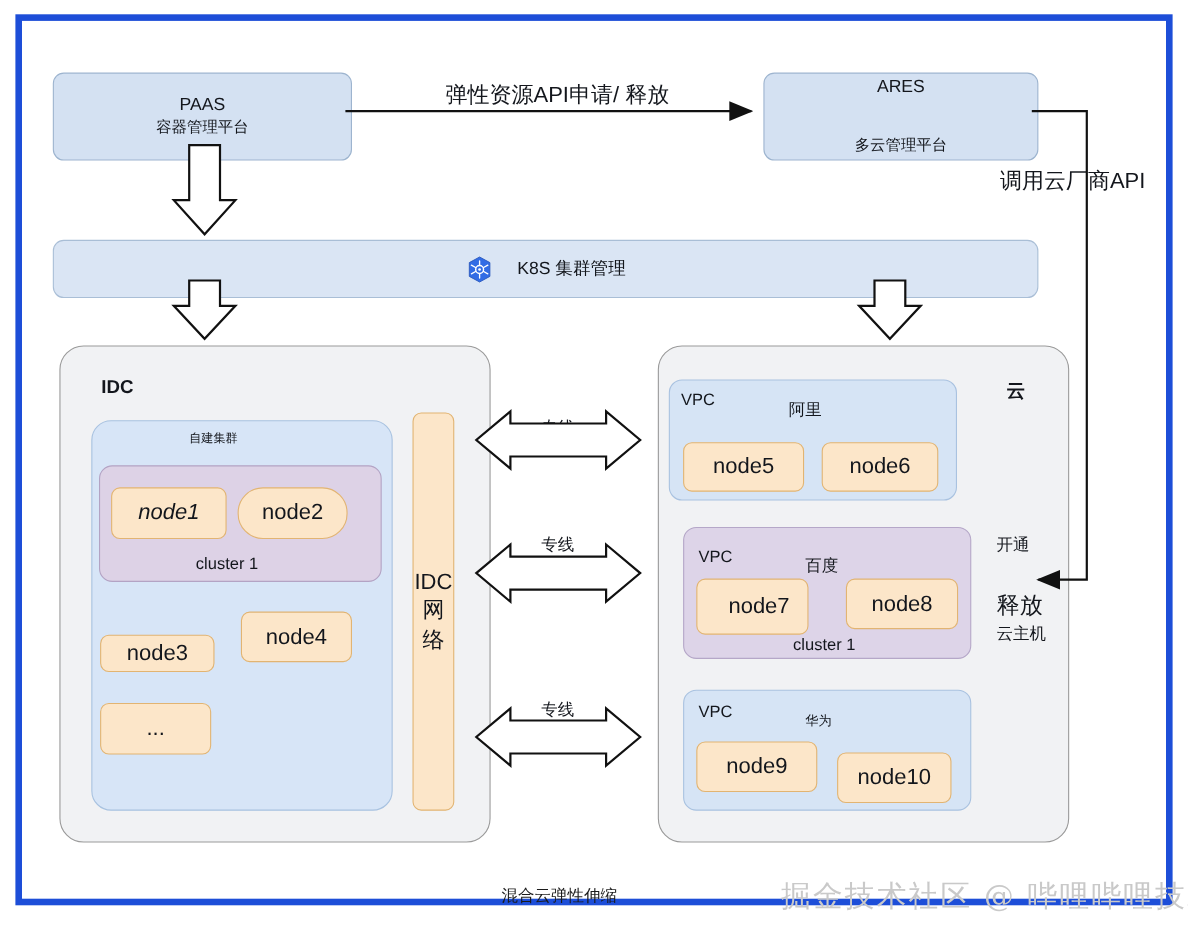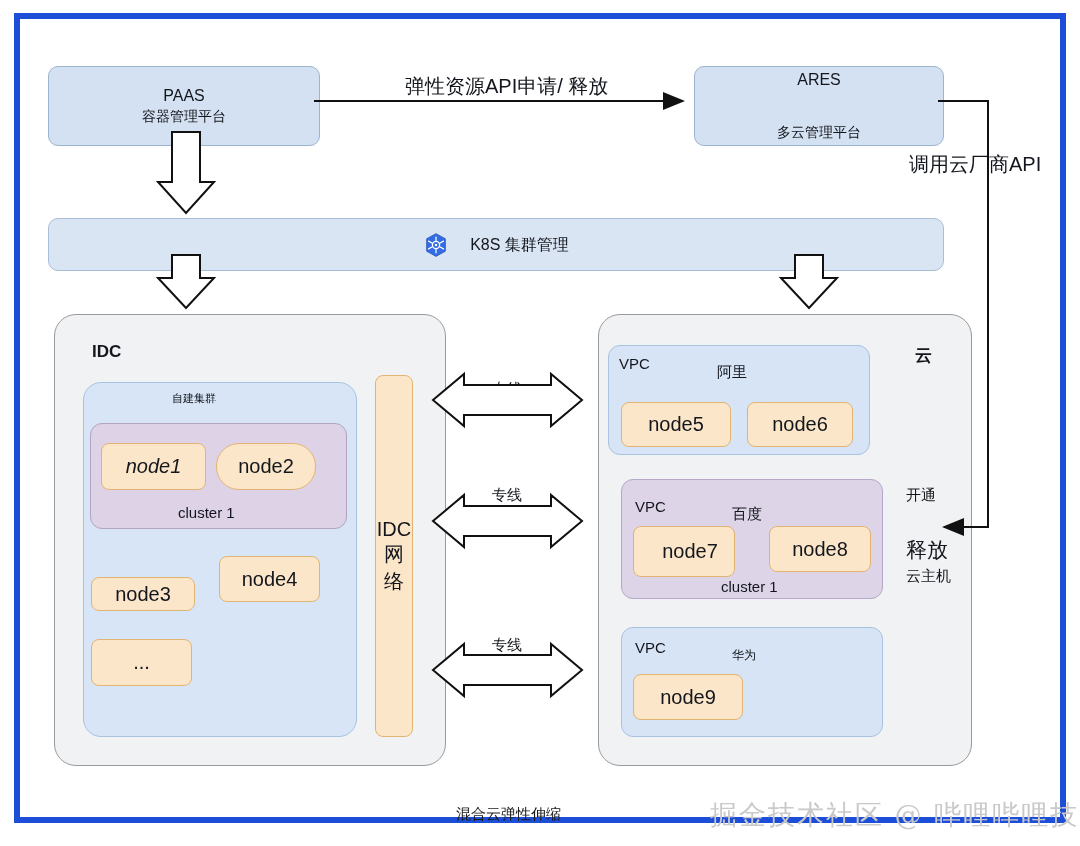--- a/index.html
+++ b/index.html
@@ -130,20 +130,23 @@
     <span class="node-t">node8</span>
   </div>
   <div class="lbl" style="left:701px;top:559px;font-size:15px;">cluster 1</div>
 
   <div class="rbox vpcblue" style="left:601px;top:608px;width:262px;height:110px;border-radius:12px;"></div>
   <div class="lbl" style="left:615px;top:620px;font-size:15px;">VPC</div>
   <div class="lbl" style="left:712px;top:628px;font-size:12px;">华为</div>
   <div class="rbox node" style="left:613px;top:626px;width:110px;height:46px;margin-top:29px;">
     <span class="node-t">node9</span>
   </div>
+  <div class="rbox node" style="left:741px;top:665px;width:104px;height:46px;">
+    <span class="node-t">node10</span>
+  </div>
 
   <div class="lbl" style="left:886px;top:467px;font-size:15px;">开通</div>
   <div class="lbl" style="left:886px;top:517px;font-size:21px;">释放</div>
   <div class="lbl" style="left:886px;top:548px;font-size:15px;">云主机</div>
 
   <div class="lbl" style="left:472px;top:361px;font-size:15px;">专线</div>
   <div class="lbl" style="left:472px;top:467px;font-size:15px;">专线</div>
   <div class="lbl" style="left:472px;top:617px;font-size:15px;">专线</div>
 
   <div class="caption" style="left:436px;top:786px;">混合云弹性伸缩</div>

